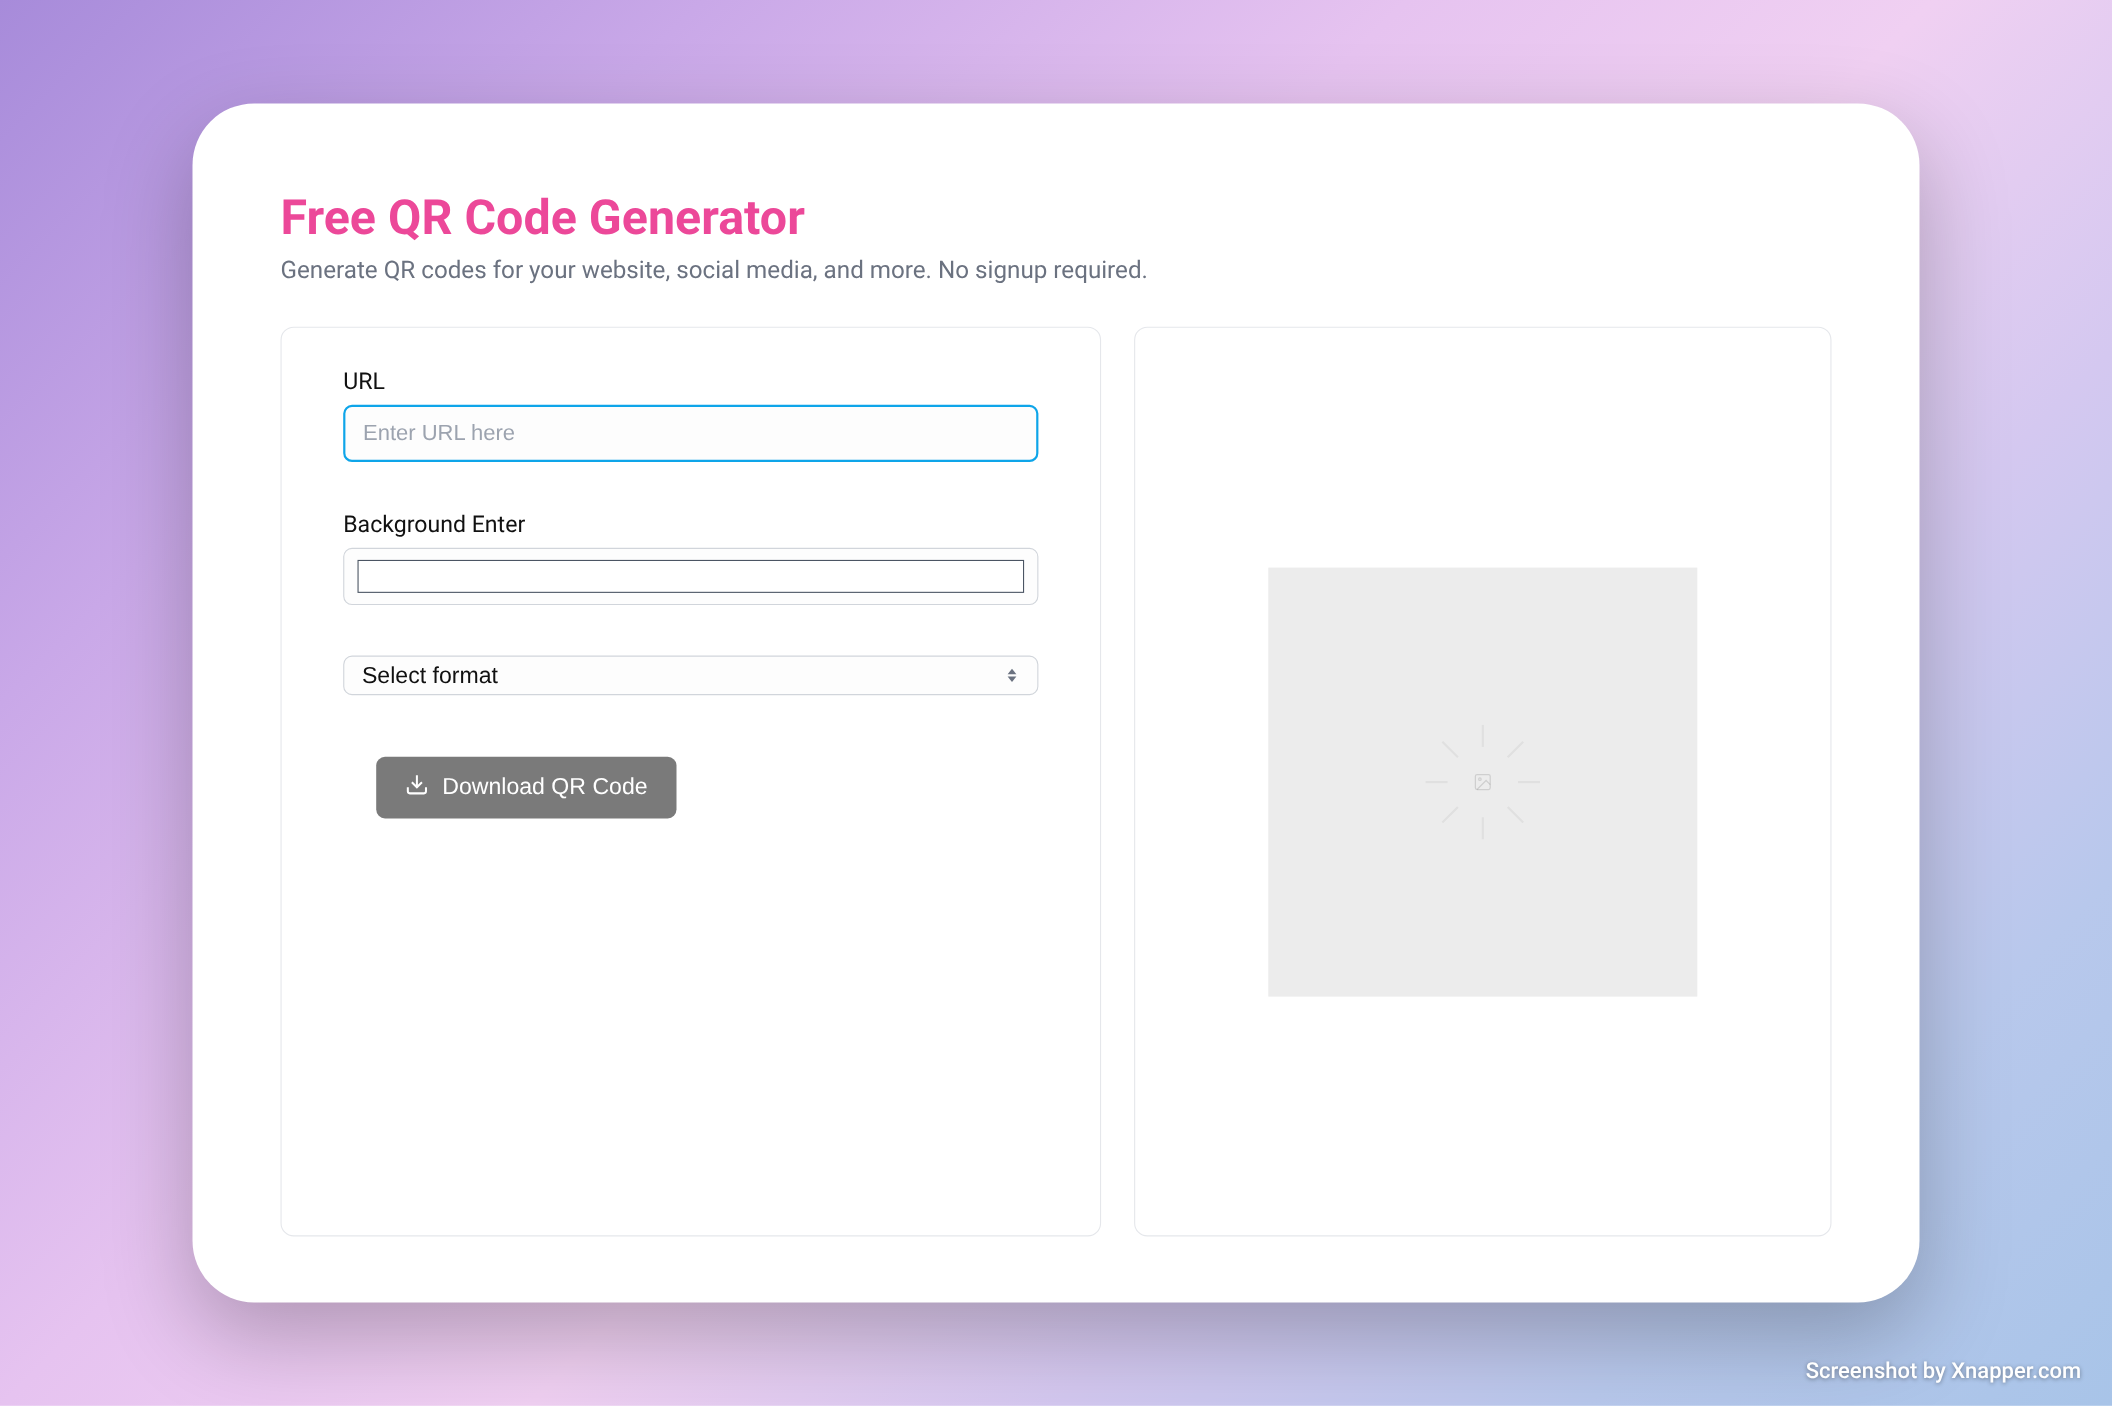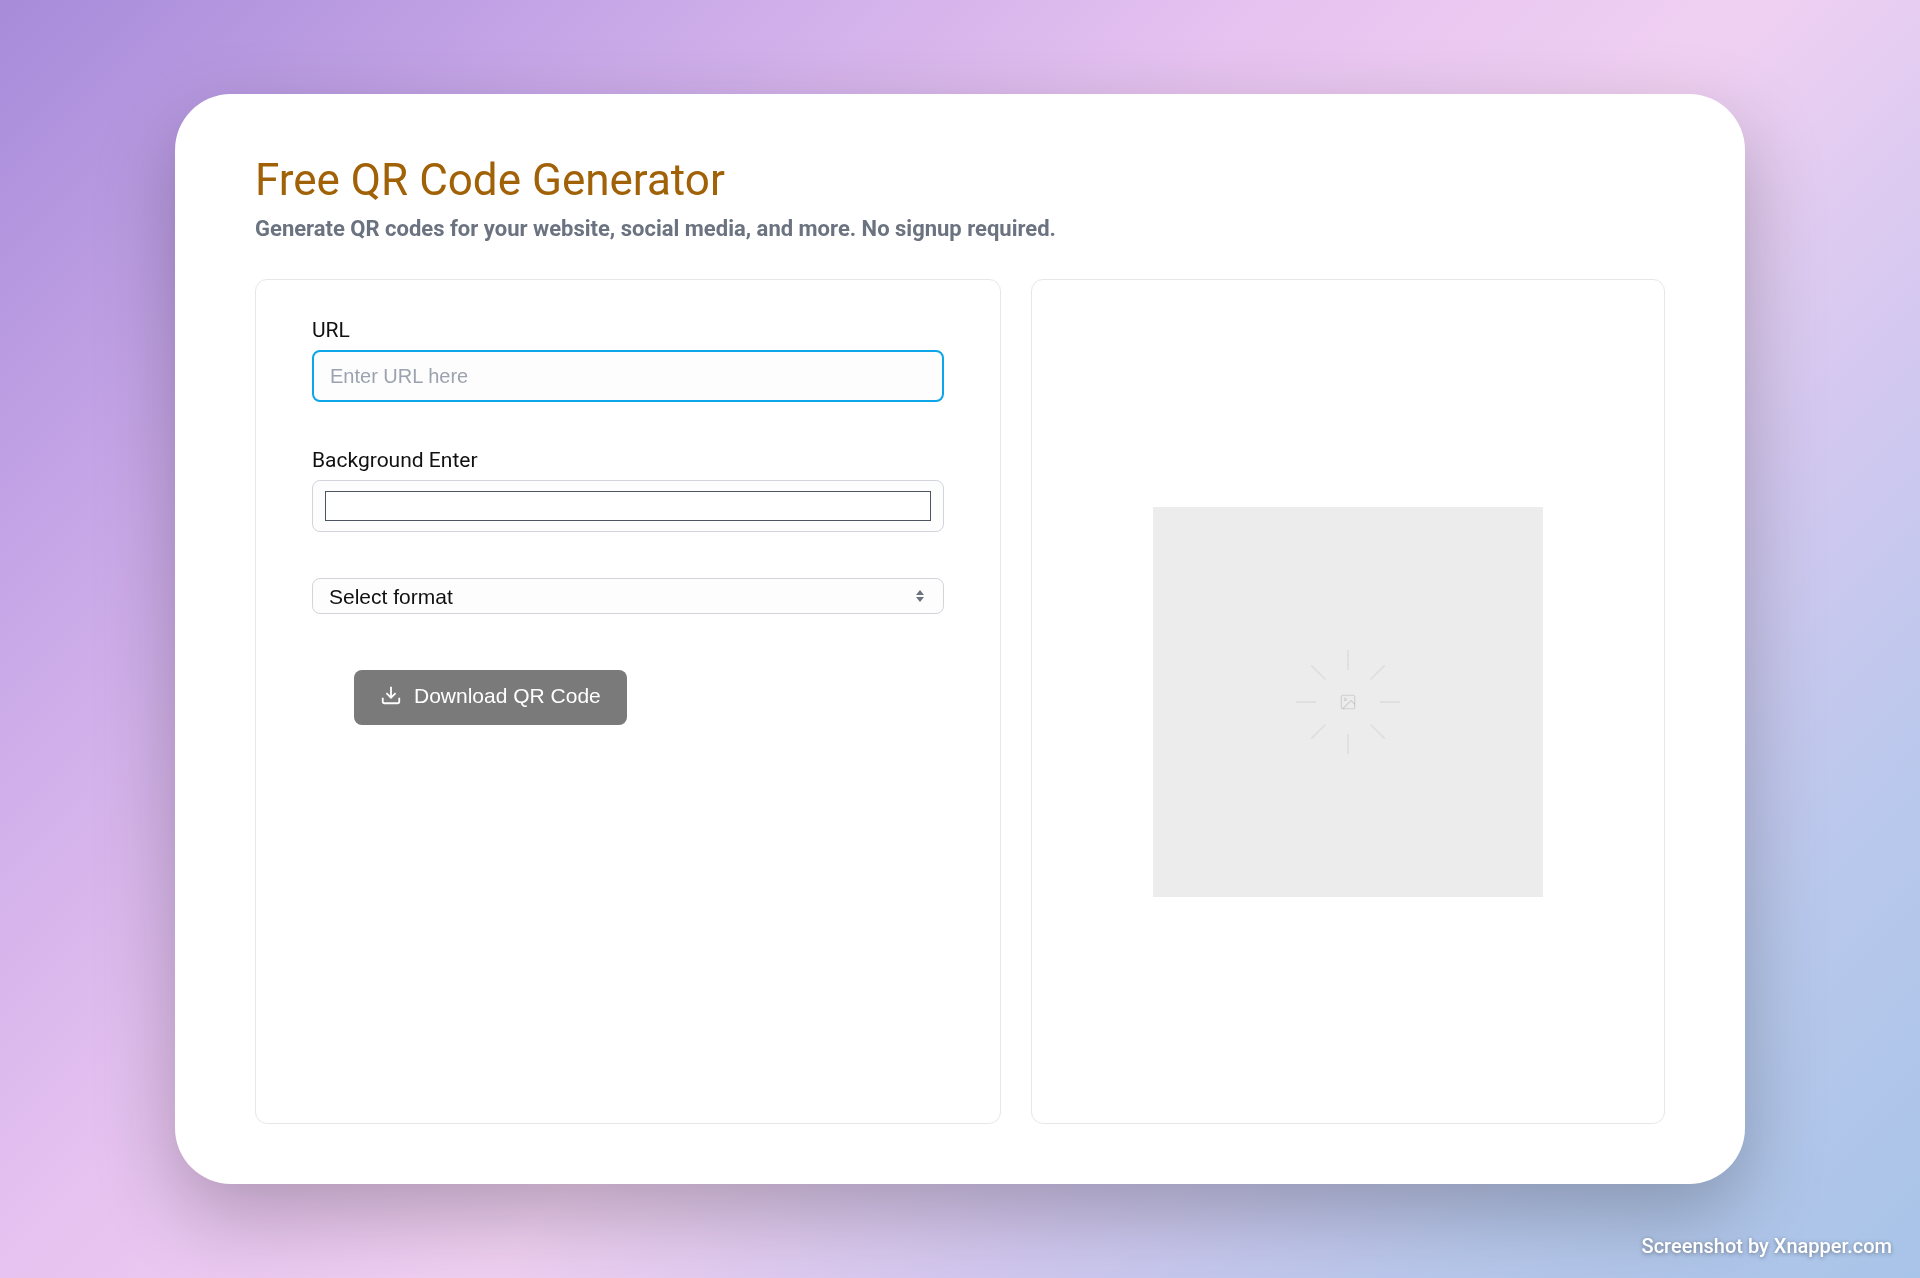--- a/index.html
+++ b/index.html
@@ -30,29 +30,30 @@
       display: flex;
       flex-direction: column;
     }
 
     .header {
       margin-bottom: 38px;
     }
 
     .title {
       font-size: 44px;
-      font-weight: 400;
-      color: #a16207;
+      font-weight: 700;
+      color: #ec4899;
       margin-bottom: 10px;
+      margin-top: 18px;
     }
 
     .subtitle {
       font-size: 22px;
       color: #6b7280;
-      font-weight: 700;
+      font-weight: 400;
     }
 
     .columns {
       display: flex;
       gap: 30px;
       flex: 1;
       min-height: 0;
     }
 
     .panel {
@@ -188,31 +189,31 @@
     .select-caret::after {
       content: "";
       width: 0; height: 0;
       border-left: 4px solid transparent;
       border-right: 4px solid transparent;
       border-top: 5px solid #6b7280;
     }
 
     .download-btn {
       display: inline-flex;
-      align-items: flex-start;
+      align-items: center;
       gap: 12px;
       background: #7a7a7a;
       color: #ffffff;
       font-size: 21px;
       font-weight: 400;
       border: none;
       border-radius: 8px;
       padding: 14px 26px;
       cursor: pointer;
-      margin-left: 42px;
+      margin-left: 30px;
       margin-top: 10px;
     }
 
     .download-btn svg {
       width: 22px;
       height: 22px;
       stroke: #ffffff;
       stroke-width: 2;
       fill: none;
     }

